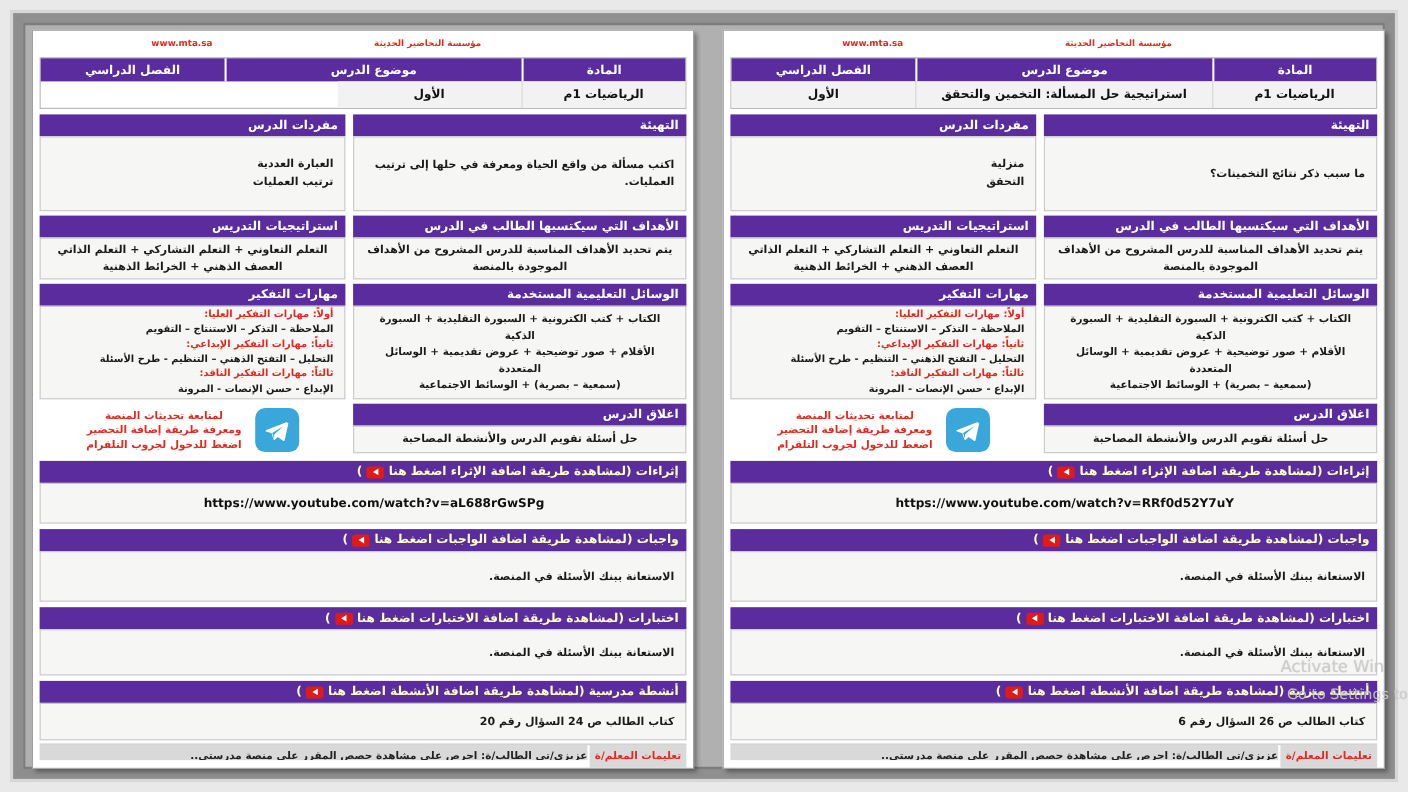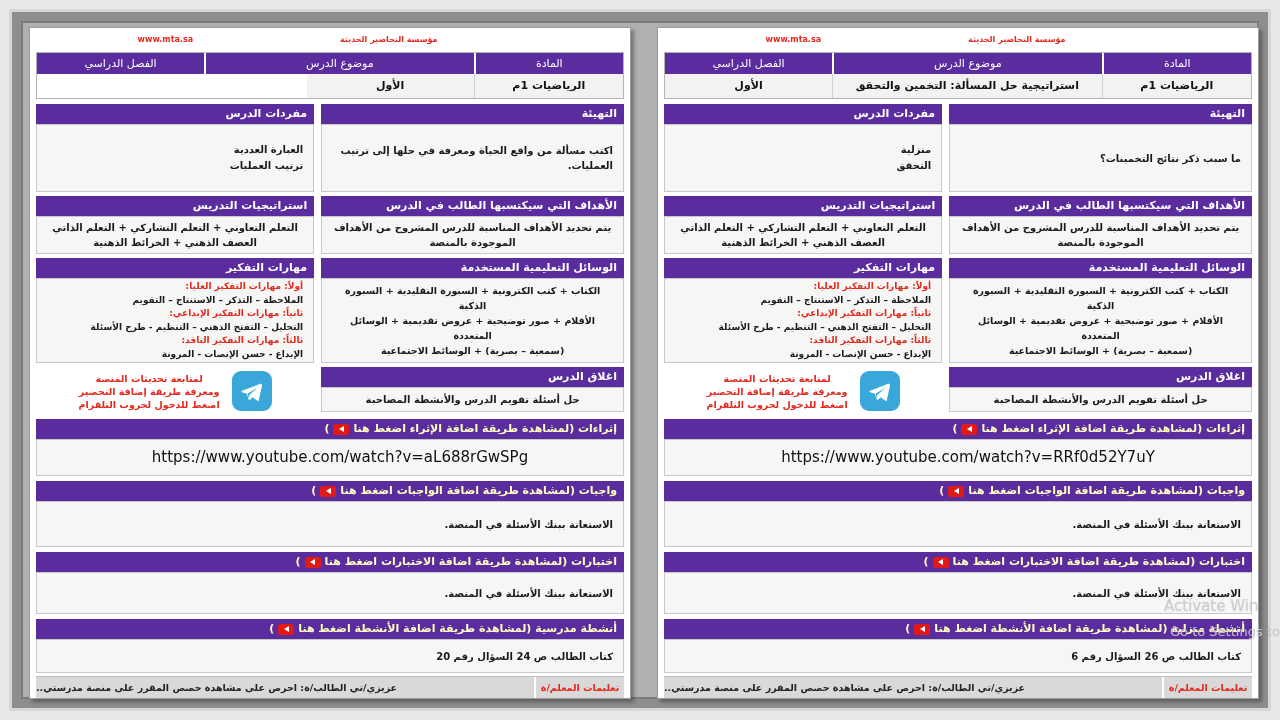--- a/index.html
+++ b/index.html
@@ -30,21 +30,21 @@
   .topline .org{right:28%;}
   .topline .site{left:10%;}
 
   
   .itable{border:1px solid #b5b5b5;margin-bottom:5px;}
   .irow{display:flex;}
   .icell{box-sizing:border-box;text-align:center;overflow:hidden;white-space:nowrap;}
   .c1{width:25.5%;}
   .c2{width:46%;}
   .c3{width:28.5%;}
-  .head .icell{background:#5b2c9e;color:#fff;font-size:11px;font-weight:normal;height:21px;line-height:21px;border-left:2px solid #fff;}
+  .head .icell{background:#5b2c9e;color:#fff;font-size:11px;font-weight:bold;height:21px;line-height:21px;border-left:2px solid #fff;}
   .head .icell:last-child{border-left:none;}
   .val .icell{background:#f2f2f2;color:#111;font-size:11px;font-weight:bold;height:24px;line-height:24px;border-left:1px solid #cfcfcf;}
   .val .icell:last-child{border-left:none;}
 
   
   .bar{
     height:20px;line-height:20px;background:#5b2c9e;color:#fff;
     font-size:11px;font-weight:bold;padding:0 7px;
     overflow:hidden;white-space:nowrap;
   }
@@ -82,30 +82,30 @@
     width:40px;height:40px;border-radius:9px;background:#3aa7db;
     display:flex;align-items:center;justify-content:center;flex:0 0 auto;
   }
   .tg-text{text-align:center;color:#e22a1e;font-size:9.5px;font-weight:bold;line-height:13px;}
 
   
   .yt{width:16px;height:11px;background:#e01a16;border-radius:2.5px;display:inline-flex;align-items:center;justify-content:center;flex:0 0 auto;}
   .yt-tri{width:0;height:0;border-top:3px solid transparent;border-bottom:3px solid transparent;border-right:5px solid #fff;}
   .paren{color:#ffffc4;}
 
-  .link{direction:ltr;font-size:15px;font-weight:normal;color:#111;margin-left:20px;}
+  .link{direction:ltr;font-size:11px;font-weight:bold;color:#111;margin-left:20px;}
 
   
   .instr{display:flex;gap:2px;height:46px;border-top:1px solid #bdbdbd;}
   .instr-label{
     width:88px;background:#d9d9d9;color:#e22a1e;font-size:9.5px;font-weight:bold;
     display:flex;align-items:flex-start;justify-content:center;padding-top:5px;box-sizing:border-box;
   }
   .instr-body{flex:1;display:flex;flex-direction:column;gap:2px;}
-  .instr-line{background:#d9d9d9;height:24px;line-height:21px;text-align:left;font-size:9.5px;font-weight:bold;color:#222;overflow:hidden;}
+  .instr-line{background:#d9d9d9;height:14px;line-height:21px;text-align:right;font-size:9.5px;font-weight:bold;color:#222;overflow:hidden;}
 
   
   .watermark{
     position:absolute;left:1164px;top:594px;width:116px;
     color:rgba(205,205,205,.9);font-size:15px;line-height:25px;
     pointer-events:none;white-space:nowrap;overflow:hidden;z-index:50;
     text-shadow:0 0 1px rgba(120,120,120,.35);
   }
   .watermark .wm2{padding-left:6px;font-size:13px;}
 </style>

